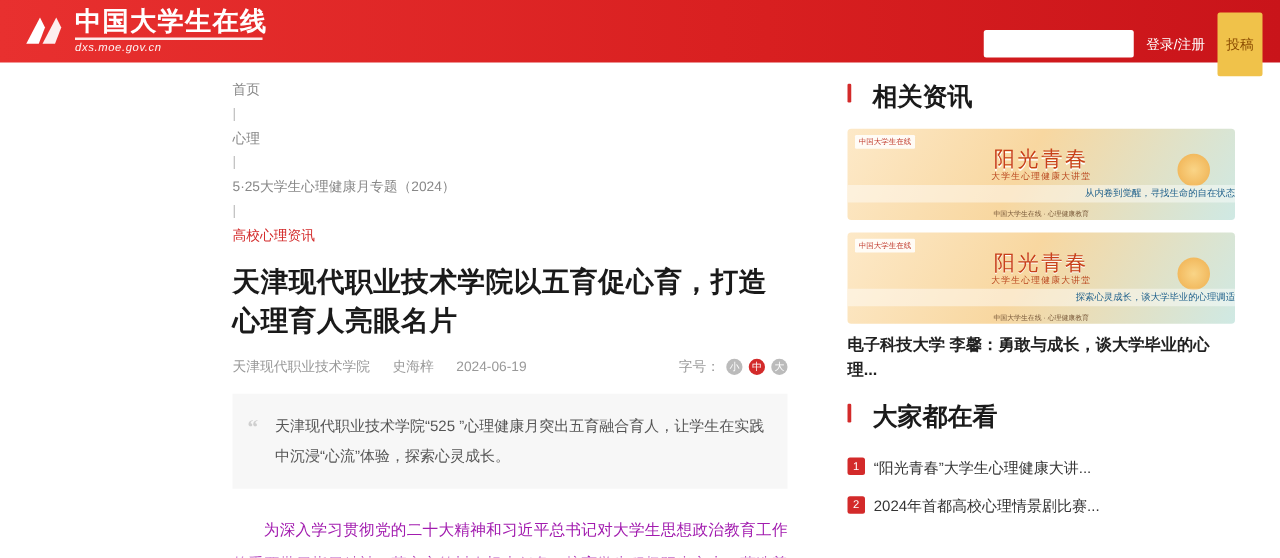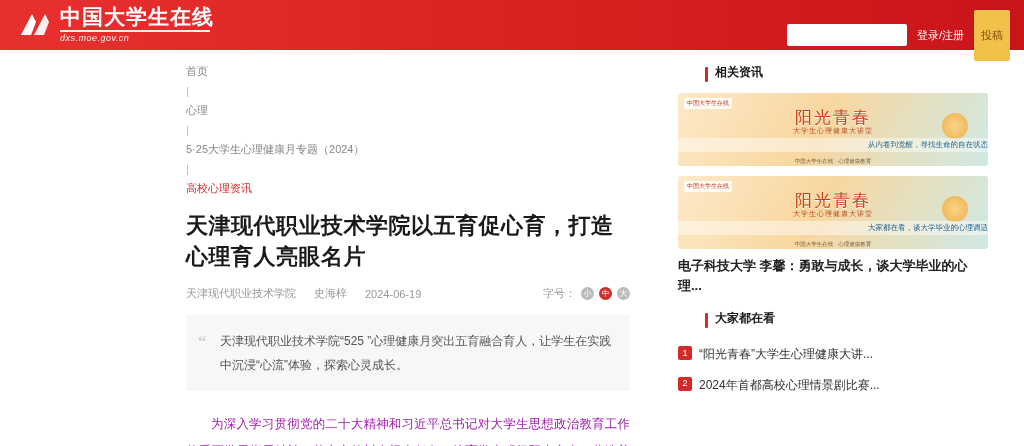--- a/index.html
+++ b/index.html
@@ -98,22 +98,22 @@
     font-size: 12.5px; line-height: 2.15; color: #a21caf;
     text-indent: 2em; margin-top: 20px; text-align: justify;
   }
   h2.sub {
     font-size: 13.5px; font-weight: bold; color: #222;
     text-indent: 2em; margin-top: 26px; line-height: 2;
   }
   
   .sidebar { width: 364px; padding: 14px 30px 0 18px; }
   .side-head {
-    font-size: 12px; font-weight: bold; color: #1a1a1a;
-    padding-left: 10px; position: relative; margin-bottom: 12px; margin-left: 27px;
+    font-size: 20px; font-weight: bold; color: #1a1a1a;
+    padding-left: 20px; position: relative; margin-bottom: 12px;
   }
   .side-head::before {
     content: ""; position: absolute; left: 0; top: 3px;
     width: 3px; height: 15px; background: #d32a2a; border-radius: 1px;
   }
   .news-card { margin-bottom: 10px; }
   .thumb {
     width: 310px; height: 73px; border-radius: 3px; overflow: hidden;
     position: relative; background: linear-gradient(120deg,#fde9c8 0%, #f8d7a0 45%, #cfe9e4 100%);
   }
@@ -241,21 +241,21 @@
         <span class="foot">中国大学生在线 · 心理健康教育</span>
       </div>
     </div>
 
     <div class="news-card">
       <div class="thumb">
         <span class="tl">中国大学生在线</span>
         <span class="sun"></span>
         <span class="big">阳光青春</span>
         <span class="small">大学生心理健康大讲堂</span>
-        <span class="band">大家都在看，谈大学毕业的心理调适</span>
+        <span class="band">探索心灵成长，谈大学毕业的心理调适</span>
         <span class="foot">中国大学生在线 · 心理健康教育</span>
       </div>
       <div class="news-title">电子科技大学 李馨：勇敢与成长，谈大学毕业的心理...</div>
     </div>
 
     <div class="side-head" style="margin-top:14px">大家都在看</div>
 
     <div class="hot-list">
       <div class="hot-item">
         <span class="rank">1</span>

